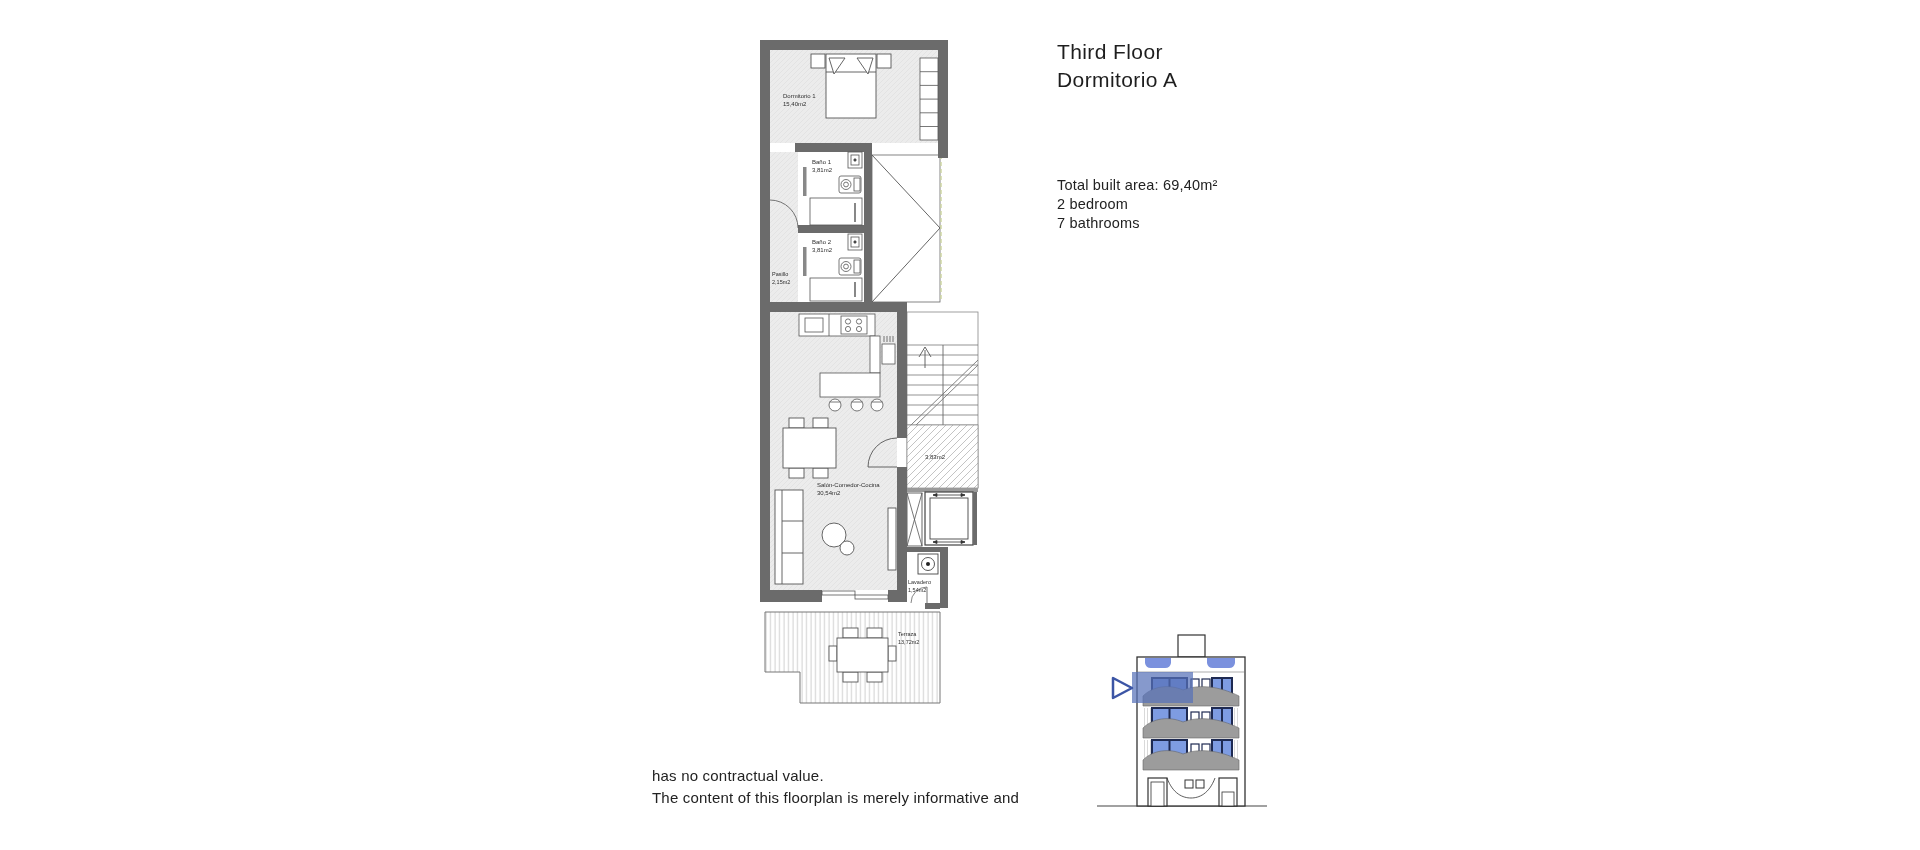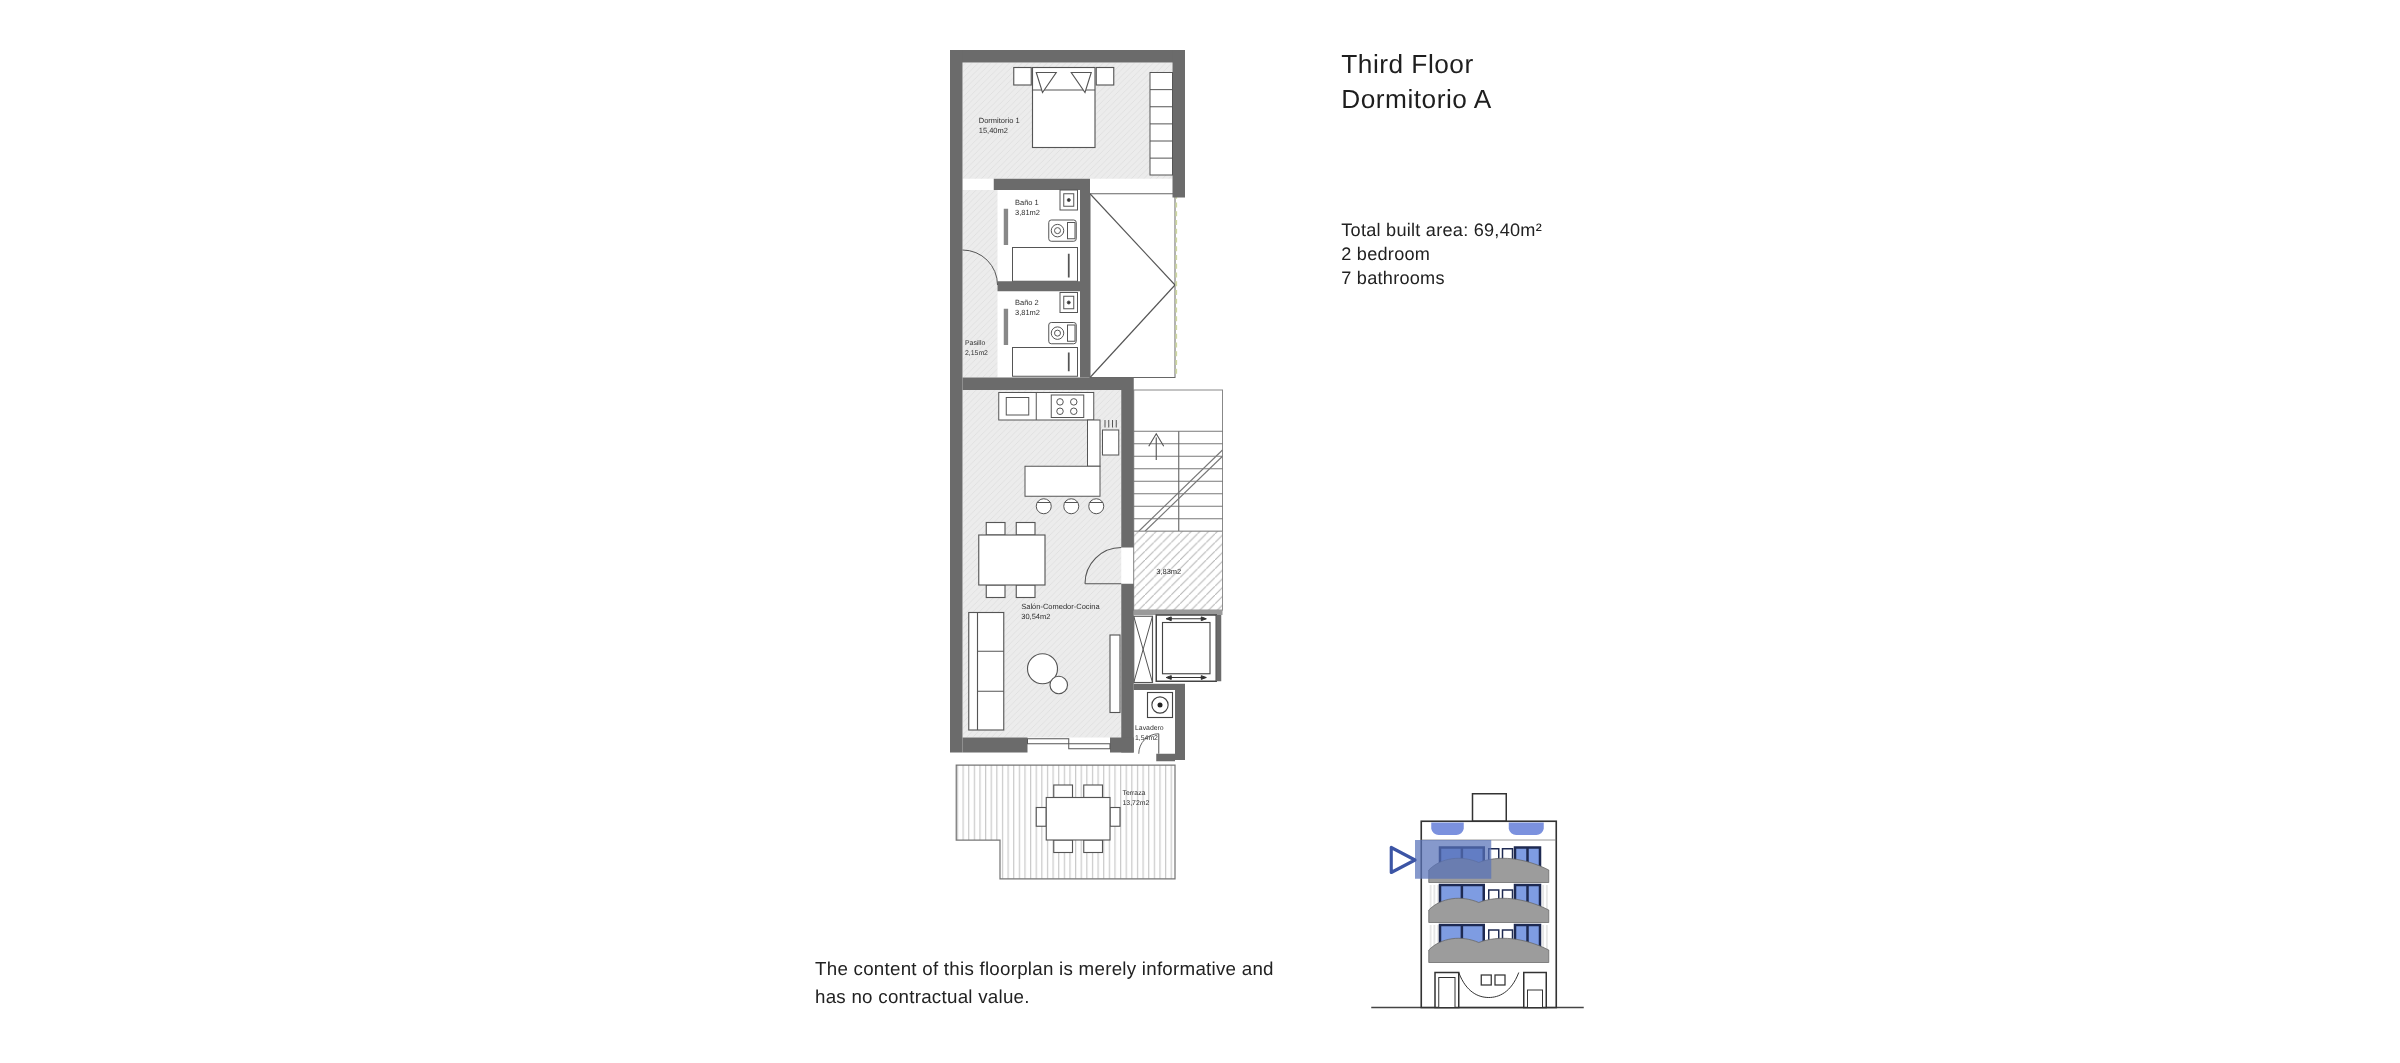--- a/index.html
+++ b/index.html
@@ -1,41 +1,41 @@
 <!DOCTYPE html>
 <html><head>
 <meta charset="utf-8">
 <style>
   html,body{margin:0;padding:0;background:#fff;}
   body{width:1920px;height:850px;position:relative;font-family:"Liberation Sans",sans-serif;overflow:hidden;}
   .abs{position:absolute;}
-  .title{left:1057px;top:38px;font-size:21px;line-height:28px;font-weight:500;color:#1e1e1e;letter-spacing:.4px;margin-left:16px;}
-  .summary{left:1057px;top:176px;font-size:14.5px;line-height:19px;color:#222;letter-spacing:.2px;margin-left:16px;}
+  .title{left:1057px;top:38px;font-size:21px;line-height:28px;font-weight:500;color:#1e1e1e;letter-spacing:.4px;}
+  .summary{left:1057px;top:176px;font-size:14.5px;line-height:19px;color:#222;letter-spacing:.2px;}
   .disclaimer{left:652px;top:765px;font-size:15px;line-height:22px;color:#222;letter-spacing:.2px;}
   svg text{font-family:"Liberation Sans",sans-serif;fill:#2e2e2e;}
   .roomlabel{font-size:6px;}
   .roomlabel-sm{font-size:5.5px;}
 </style>
 </head>
 <body>
 
 <div class="abs title">
   <div>Third Floor</div>
   <div>Dormitorio A</div>
 </div>
 
 <div class="abs summary">
   <div>Total built area: 69,40m²</div>
   <div>2 bedroom</div>
   <div>7 bathrooms</div>
 </div>
 
 <div class="abs disclaimer">
+  <div>has no contractual value.</div>
   <div>The content of this floorplan is merely informative and</div>
-  <div>has no contractual value.</div>
 </div>
 
 <svg class="abs" style="left:755px;top:28px;" width="232" height="706" viewBox="0 0 232 706">
   <defs>
     <pattern id="floorHatch" width="5" height="5" patternUnits="userSpaceOnUse">
       <rect width="5" height="5" fill="#ececec"></rect>
       <path d="M0,5 L5,0" stroke="#ddd" stroke-width="0.6"></path>
     </pattern>
     <pattern id="deck" width="4.5" height="10" patternUnits="userSpaceOnUse">
       <rect width="4.5" height="10" fill="#fff"></rect>

